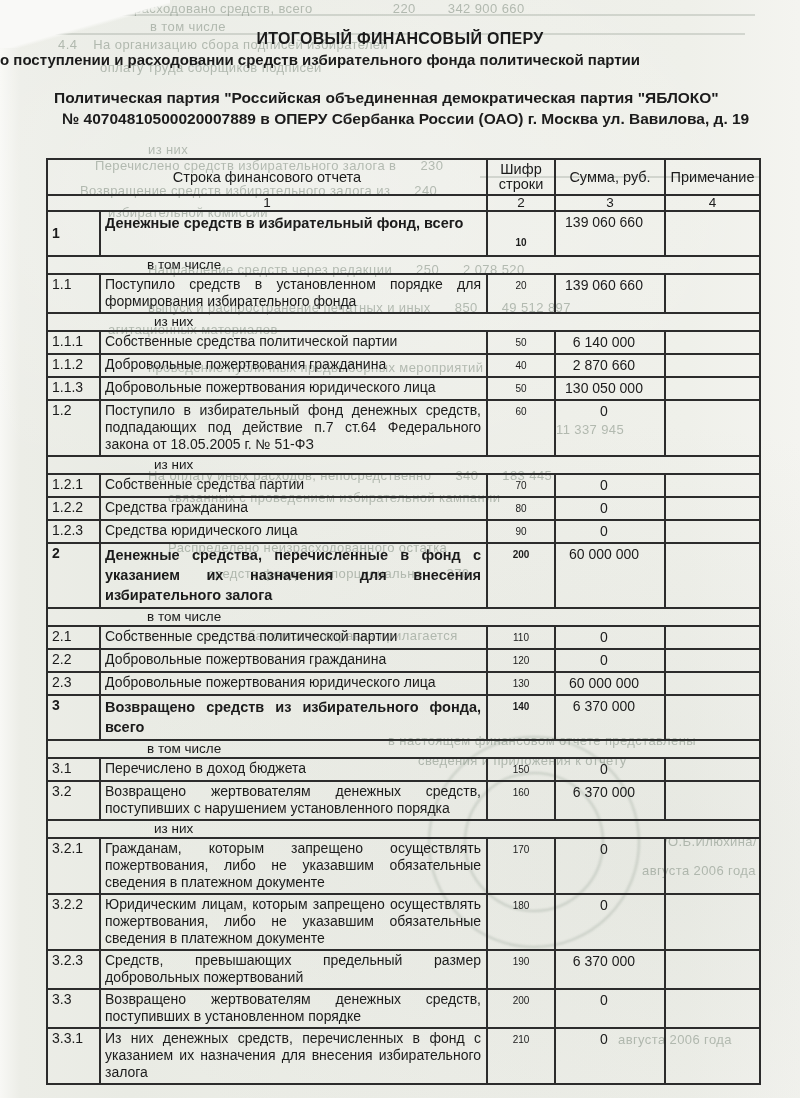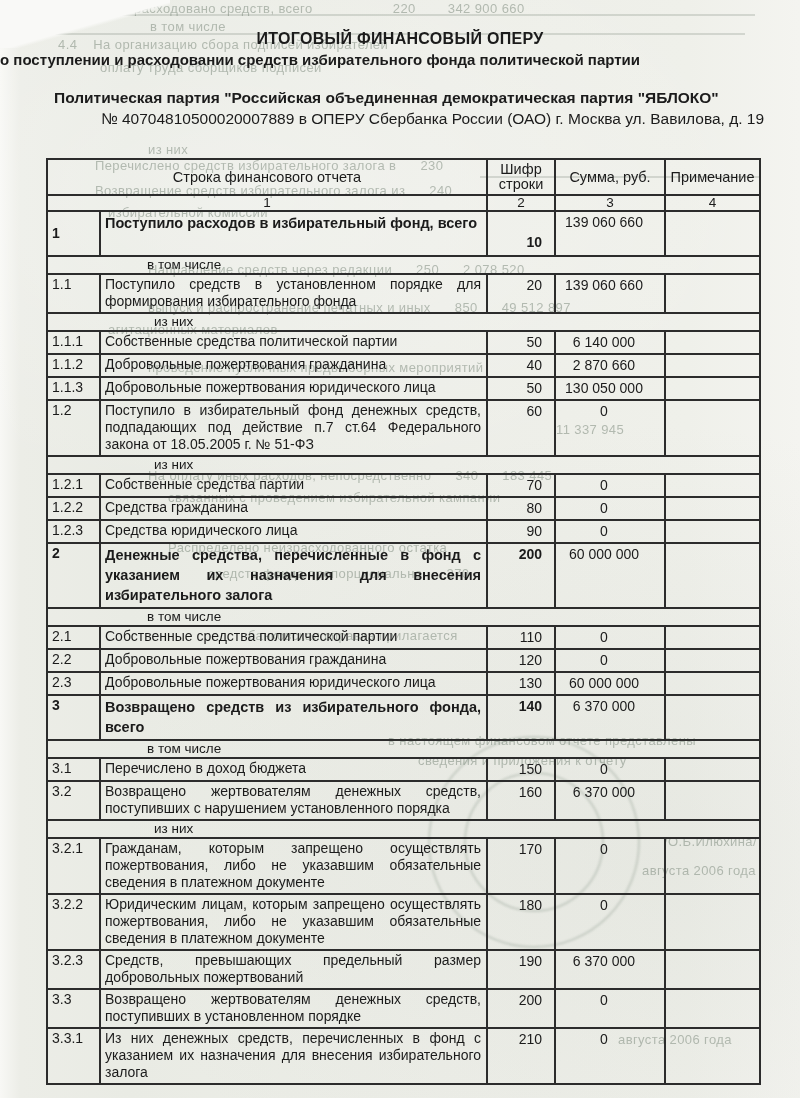--- a/index.html
+++ b/index.html
@@ -42,40 +42,40 @@
   .doc-header { position:absolute; inset:0; }
   .title {
     position:absolute; top:30px; left:0; width:100%; text-align:center;
     font-size:16px; font-weight:bold; letter-spacing:.3px;
   }
   .subtitle {
     position:absolute; top:51px; left:0; width:100%; text-align:left;
     font-size:15px; font-weight:bold;
   }
   .party-line1 { position:absolute; top:89px; left:54px; font-size:15.5px; font-weight:bold; }
-  .party-line2 { position:absolute; top:110px; left:62px; font-size:15.5px; font-weight:normal;margin-left:39px; }
+  .party-line2 { position:absolute; top:110px; left:62px; font-size:15.5px; font-weight:bold; }
 
   
   table.report {
     position:absolute; top:158px; left:46px; width:713px;
     border-collapse:collapse; table-layout:fixed;
     background:transparent;
   }
   .report th, .report td { border:2px solid #2c2c2c; }
   .report th {
     font-weight:normal; font-size:14.5px; line-height:15px;
     vertical-align:middle; height:36px; padding:1px 2px;
   }
   tr.colnums td {
     height:15px; font-size:13.5px; line-height:14px;
     text-align:center; vertical-align:middle; padding:0;
   }
   td.c-num  { vertical-align:top; text-align:left; padding:1px 2px 1px 4px; font-size:14px; line-height:17px; }
   td.c-text { vertical-align:top; text-align:justify; padding:1px 5px 2px 4px; font-size:14px; line-height:17px; }
-  td.c-code { vertical-align:top; text-align:right; padding:2px 12px; font-size:14px; line-height:17px; }
+  td.c-code { vertical-align:top; text-align:center; padding:2px 12px; font-size:10px; line-height:17px; }
   td.c-sum  { vertical-align:top; text-align:center; padding:2px 14px 2px 2px; font-size:14px; line-height:17px; }
   td.c-note { }
   tr.bold td.c-text { font-weight:bold; font-size:14.5px; line-height:20px; }
   tr.bold td.c-num, tr.bold td.c-code { font-weight:bold; }
   td.subheader { font-size:13.5px; line-height:15px; height:15px; padding:0 0 1px 0; }
   tr.row-first { height:45px; }
   tr.row-first td.c-code { vertical-align:bottom; padding-bottom:4px; }
   tr.row-first td.c-num  { vertical-align:middle; }
 </style>
 </head>
@@ -83,21 +83,21 @@
 
 <div class="page">
 
   <div class="bleed" id="bleed">
       <div class="bleed-item" style="left: 118px; top: 1px;">Израсходовано средств, всего                    220        342 900 660</div>
       <div class="bleed-item" style="left: 150px; top: 19px;">в том числе</div>
       <div class="bleed-item" style="left: 58px; top: 37px;">4.4    На организацию сбора подписей избирателей</div>
       <div class="bleed-item" style="left: 100px; top: 60px;">оплату труда сборщиков подписей</div>
       <div class="bleed-item" style="left: 148px; top: 142px;">из них</div>
       <div class="bleed-item" style="left: 95px; top: 158px;">Перечислено средств избирательного залога в      230</div>
-      <div class="bleed-item" style="left: 95px; top: 183px;">Возвращение средств избирательного залога из      240</div>
+      <div class="bleed-item" style="left: 80px; top: 183px;">Возвращение средств избирательного залога из      240</div>
       <div class="bleed-item" style="left: 108px; top: 205px;">избирательной комиссии</div>
       <div class="bleed-item" style="left: 148px; top: 262px;">Направление средств через редакции      250      2 078 520</div>
       <div class="bleed-item" style="left: 148px; top: 300px;">выпуск и распространение печатных и иных      850      49 512 897</div>
       <div class="bleed-item" style="left: 108px; top: 322px;">агитационных материалов</div>
       <div class="bleed-item" style="left: 148px; top: 360px;">проведение публичных предвыборных мероприятий</div>
       <div class="bleed-item" style="left: 556px; top: 422px;">11 337 945</div>
       <div class="bleed-item" style="left: 148px; top: 468px;">На оплату иных расходов, непосредственно      340      183 445</div>
       <div class="bleed-item" style="left: 168px; top: 540px;">Распределено неизрасходованного остатка</div>
       <div class="bleed-item" style="left: 168px; top: 490px;">связанных с проведением избирательной кампании</div>
       <div class="bleed-item" style="left: 208px; top: 566px;">средств фонда пропорционально      370</div>
@@ -140,21 +140,21 @@
       <tr class="colnums">
         <td colspan="2">1</td>
         <td>2</td>
         <td>3</td>
         <td>4</td>
       </tr>
     </thead>
     <tbody id="report-body">
         <tr class="bold row-first">
           <td class="c-num">1</td>
-          <td class="c-text">Поступило расходов в избирательный фонд, всего</td>
+          <td class="c-text">Денежные средств в избирательный фонд, всего</td>
           <td class="c-code">10</td>
           <td class="c-sum">139 060 660</td>
           <td class="c-note"></td>
         </tr>
         <tr>
           <td colspan="5" class="subheader" style="padding-left: 99px;">в том числе</td>
         </tr>
         <tr>
           <td class="c-num">1.1</td>
           <td class="c-text">Поступило средств в установленном порядке для формирования избирательного фонда</td>

